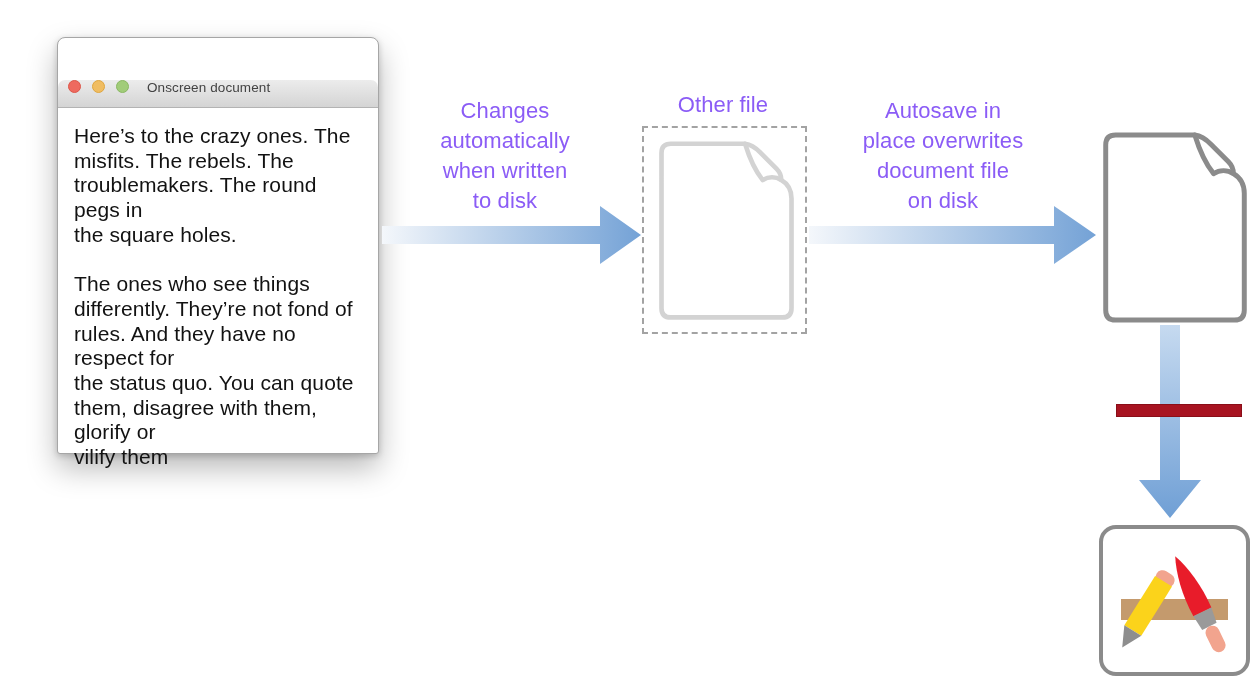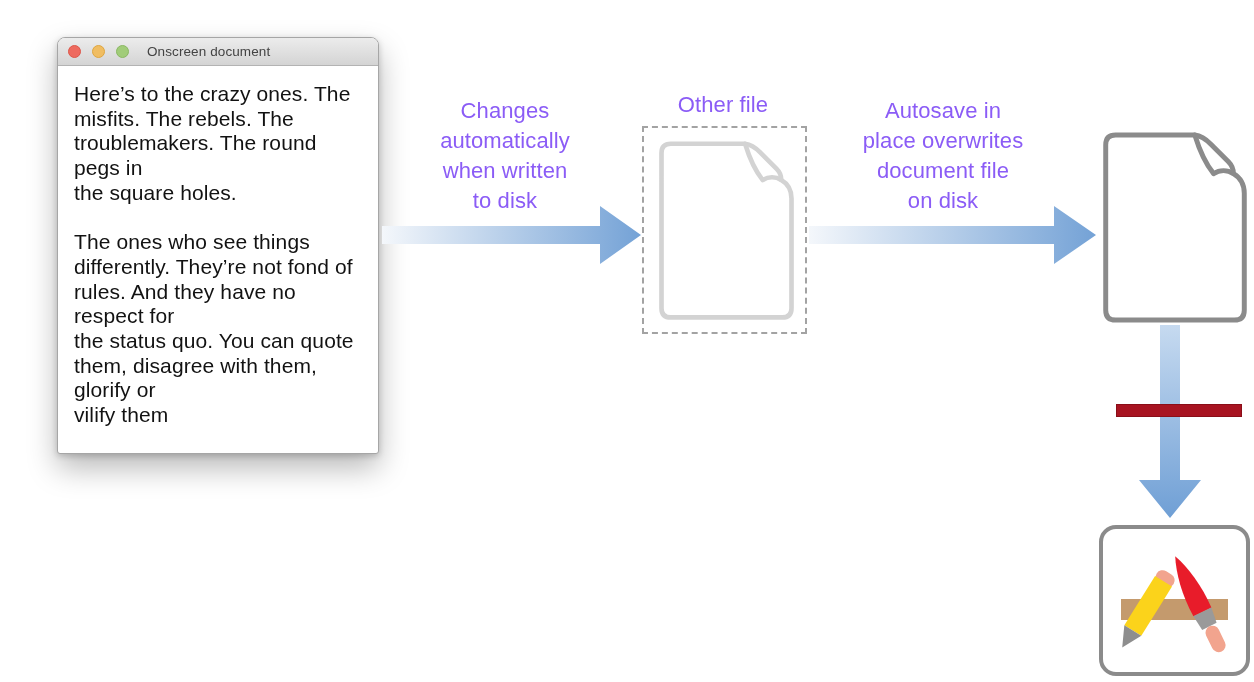--- a/index.html
+++ b/index.html
@@ -7,24 +7,24 @@
   #stage{position:relative;width:1254px;height:682px;background:#ffffff;overflow:hidden;}
 
   
   .mac-window{
     position:absolute;left:57px;top:37px;width:322px;height:417px;
     background:#ffffff;border:1px solid #a6a6a6;border-radius:8px 8px 3px 3px;
     box-shadow:0 14px 30px rgba(0,0,0,.28),0 2px 6px rgba(0,0,0,.18);
     box-sizing:border-box;
   }
   .titlebar{
-    height:28px;display:flex;align-items:center;
+    height:28px;display:flex;
     background:linear-gradient(#ececec,#d4d4d4);
     border-bottom:1px solid #b3b3b3;border-radius:7px 7px 0 0;
-    padding-left:10px;box-sizing:border-box;
+    padding-left:10px;box-sizing:border-box;margin-top:42px;
   }
   .tl{width:13px;height:13px;border-radius:50%;margin-right:11px;box-sizing:border-box;}
   .tl.red{background:#ee6a5f;border:1px solid #dd5649;}
   .tl.yellow{background:#f0bd62;border:1px solid #dfa63f;}
   .tl.green{background:#a1cc79;border:1px solid #8ab862;}
   .titlebar .title{font-size:13.5px;color:#434343;margin-left:7px;letter-spacing:.1px;}
   .win-body{padding:16px 14px 0 16px;}
   .win-body p{
     margin:0 0 24.7px 0;font-size:21px;line-height:24.7px;color:#121212;
     white-space:pre-line;letter-spacing:.1px;

